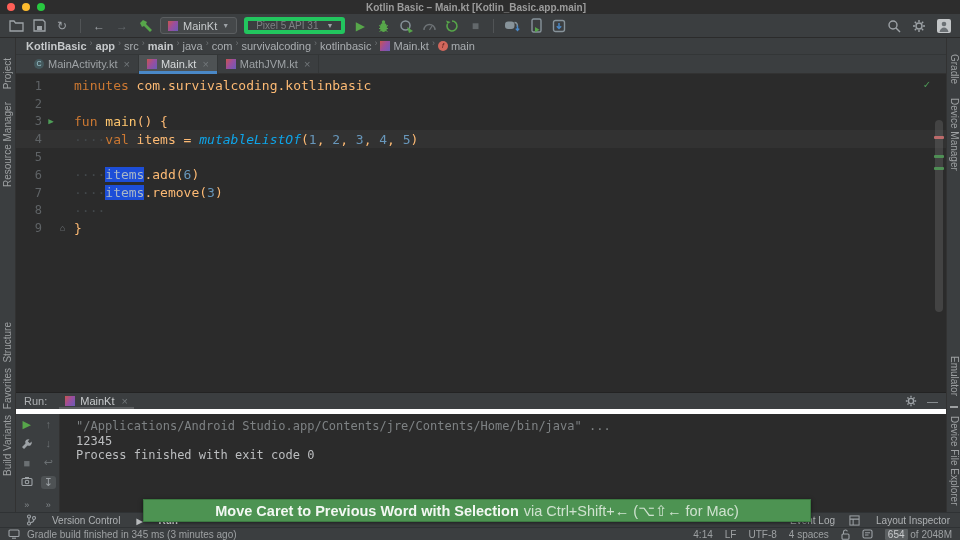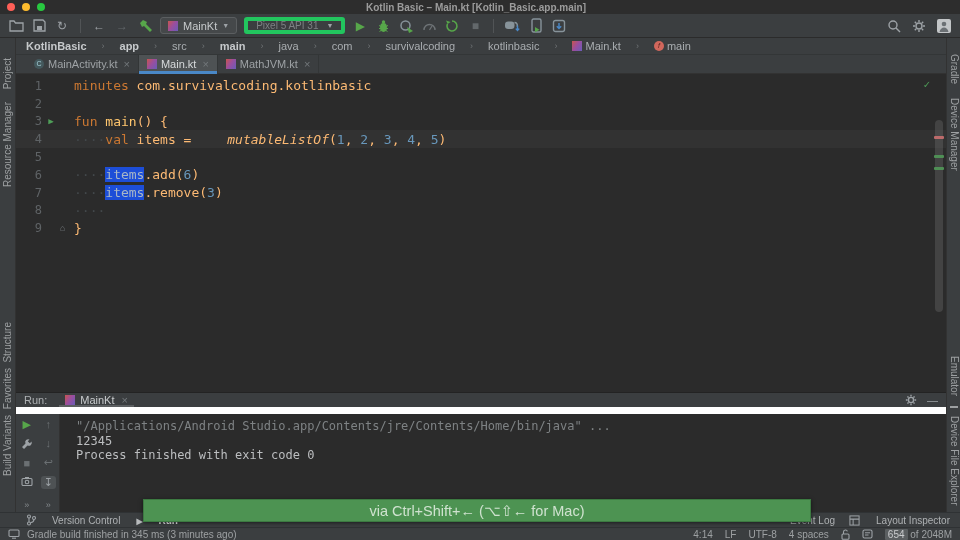--- a/index.html
+++ b/index.html
@@ -29,21 +29,21 @@
   .stripe { position:relative; background:#3b3e40; flex:none; }
   .stripe.left { width:16px; border-right:1px solid #323232; }
   .stripe.right { width:14px; border-left:1px solid #323232; }
   .vlabel { position:absolute; font-size:10px; color:#9da0a2; white-space:nowrap; }
   .vlabel.lft { left:2px; writing-mode:vertical-rl; transform:rotate(180deg); }
   .vlabel.rgt { left:2px; writing-mode:vertical-rl; }
   .stripe-dash { position:absolute; left:3px; width:8px; height:2px; background:#9da0a2; }
   .center { flex:1; display:flex; flex-direction:column; min-width:0; }
 
   
-  .breadcrumb-bar { height:17px; background:#3b3e40; border-bottom:1px solid #333637; display:flex; align-items:center; padding:0 8px; font-size:11px;gap:12px; }
+  .breadcrumb-bar { height:17px; background:#3b3e40; border-bottom:1px solid #333637; display:flex; padding:0 8px; font-size:11px; }
   .crumb { display:flex; align-items:center; gap:3px; padding:0 2px; color:#a9adb0; }
   .crumb.bold { font-weight:bold; color:#c6c9cb; }
   .crumb-sep { color:#6f7375; font-size:9px; margin:0 1px; }
 
   .mini-k { width:10px; height:10px; flex:none; display:inline-block; background:linear-gradient(125deg,#c9554e 0%,#9a4e9e 48%,#6a5cb8 100%); }
   .mini-c { width:10px; height:10px; flex:none; border-radius:50%; background:#44585c; color:#a8d2dc; font-size:7px; line-height:10px; text-align:center; display:inline-block; }
   .mini-fn { width:10px; height:10px; flex:none; border-radius:50%; background:#d1675c; color:#5a201c; font-size:7px; font-style:italic; line-height:10px; text-align:center; display:inline-block; }
 
   
   .tab-bar { height:19px; background:#3b3e40; border-bottom:1px solid #323232; display:flex; align-items:stretch; padding-left:10px; }
@@ -57,34 +57,34 @@
   .code-line { display:flex; height:17.8px; align-items:center; white-space:pre; }
   .code-line.caret { background:#323232; }
   .ln { width:26px; text-align:right; color:#5f6366; flex:none; font-size:12px; }
   .gut { width:18px; flex:none; display:flex; align-items:center; justify-content:center; }
   .run-arrow { color:#4F9E58; font-size:9px; }
   .fold { width:14px; flex:none; color:#5f6366; font-size:9px; }
   .codetext { white-space:pre; }
   .tk.kw { color:#CC7832; }
   .tk.pl { color:#fdba74; }
   .tk.fn { color:#FFC66D; }
-  .tk.it { color:#fdba74; font-style:italic;margin-left:28px; }
+  .tk.it { color:#0ea5e9; font-style:italic; }
   .tk.nm { color:#6897BB; }
   .tk.ws { color:#43484b; }
   .tk.hl { color:#A9B7C6; background:#1d4ed8; }
   .ed-check { position:absolute; top:4px; right:16px; color:#4F9E58; font-size:11px; font-weight:bold; }
   .ed-scrollbar { position:absolute; right:3px; top:46px; width:8px; height:192px; background:rgba(190,190,190,0.16); border-radius:4px; }
   .mark { position:absolute; right:2px; width:10px; height:3px; border-radius:1px; }
   .mark.pink { top:62px; background:#bc6b6b; }
   .mark.g1 { top:81px; background:#4f8f55; }
   .mark.g2 { top:93px; background:#4f8f55; }
 
   
   .run-panel { height:120px; flex:none; display:flex; flex-direction:column; border-top:1px solid #232323; }
-  .run-header { height:21px; flex:none; background:#3b3e40; border-bottom:7px solid #ffffff; display:flex; align-items:center; padding:0 8px; font-size:11px; color:#aeb1b3; }
+  .run-header { height:21px; flex:none; background:#3b3e40; border-bottom:5px solid #ffffff; display:flex; align-items:center; padding:0 8px; font-size:11px; color:#aeb1b3; }
   .run-title { margin-right:12px; }
   .run-tab { display:flex; align-items:center; gap:5px; padding:0 6px; height:100%; position:relative; color:#c8cbcd; }
   .run-tab::after { content:''; position:absolute; left:0; right:0; bottom:0; height:2px; background:#5c5f61; }
   .run-hdr-right { margin-left:auto; display:flex; align-items:center; gap:10px; color:#9da2a6; }
   .run-body { flex:1; display:flex; background:#2b2b2b; min-height:0; }
   .run-tools { width:44px; flex:none; background:#3b3e40; border-right:1px solid #323232; display:flex; padding:4px 0 2px 0; }
   .rt-col { width:22px; display:flex; flex-direction:column; align-items:center; gap:7px; font-size:11px; color:#9da2a6; }
   .rt-col .grn { color:#57A64A; }
   .rt-col .dimm { color:#6b7073; }
   .rt-col .sel { background:#4e5254; border-radius:3px; padding:0 3px; }
@@ -431,16 +431,17 @@
           <svg width="11" height="10" viewBox="0 0 11 10">
             <rect x="1" y="1" width="9" height="8" rx="1.5" fill="none" stroke="#9DA2A6" stroke-width="1.1"></rect>
             <path d="M3 3.8h5M3 6h3.5" stroke="#9DA2A6" stroke-width="1"></path>
           </svg>
         </span>
       <span><span class="mem-chip">654</span> <span>of 2048M</span></span>
     </span>
   </div>
 
   <div class="banner">
+    <b>Move Caret to Previous Word with Selection</b>
     <span>via Ctrl+Shift+← (⌥⇧← for Mac)</span>
   </div>
 
 </div>
 
 </body></html>

